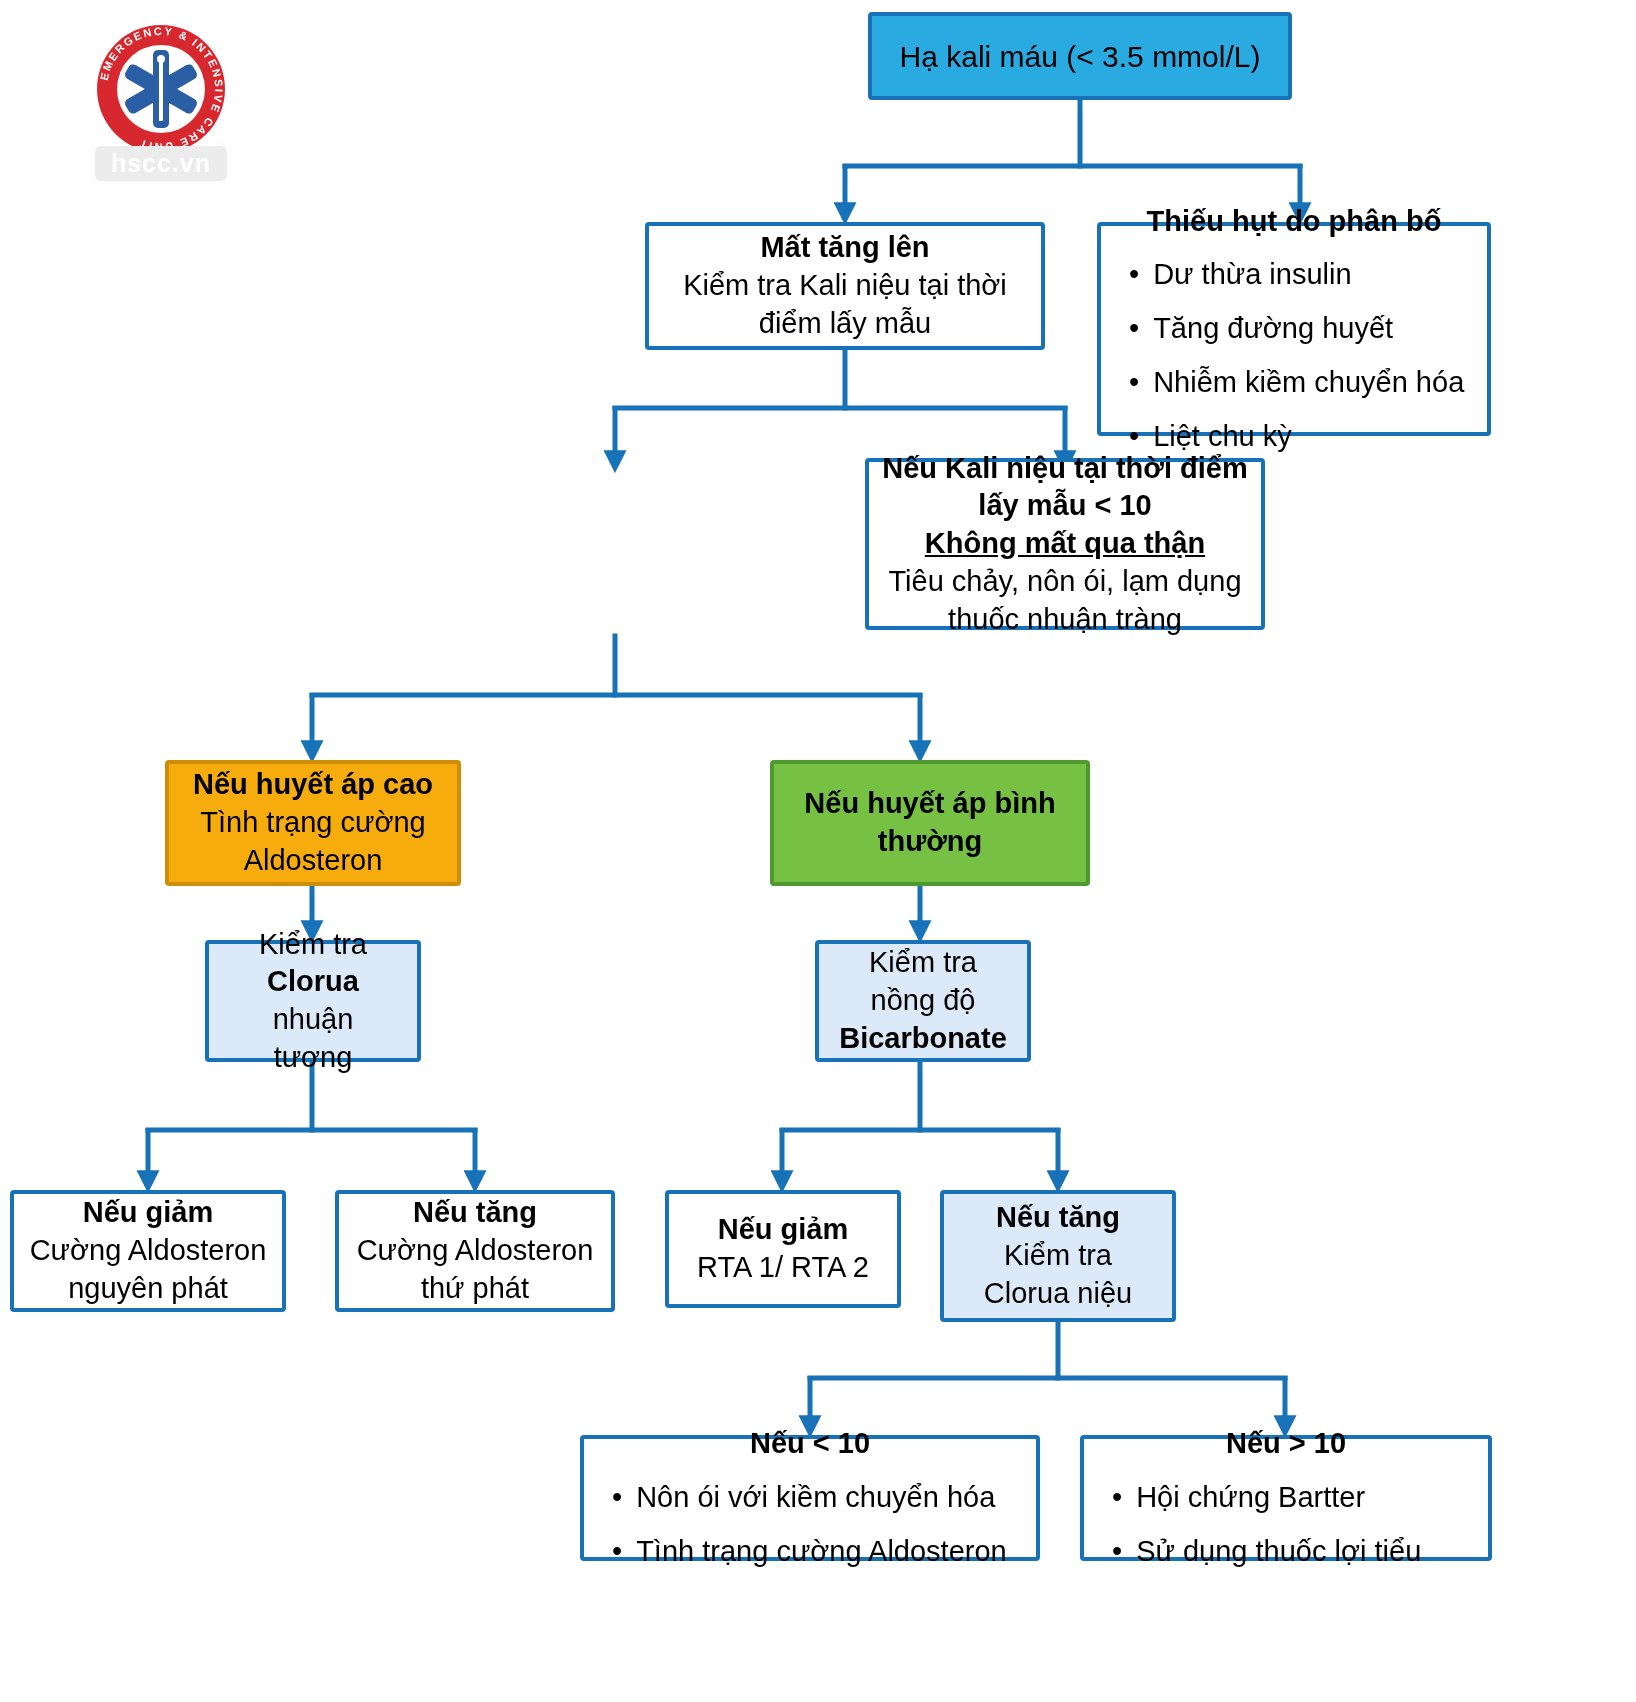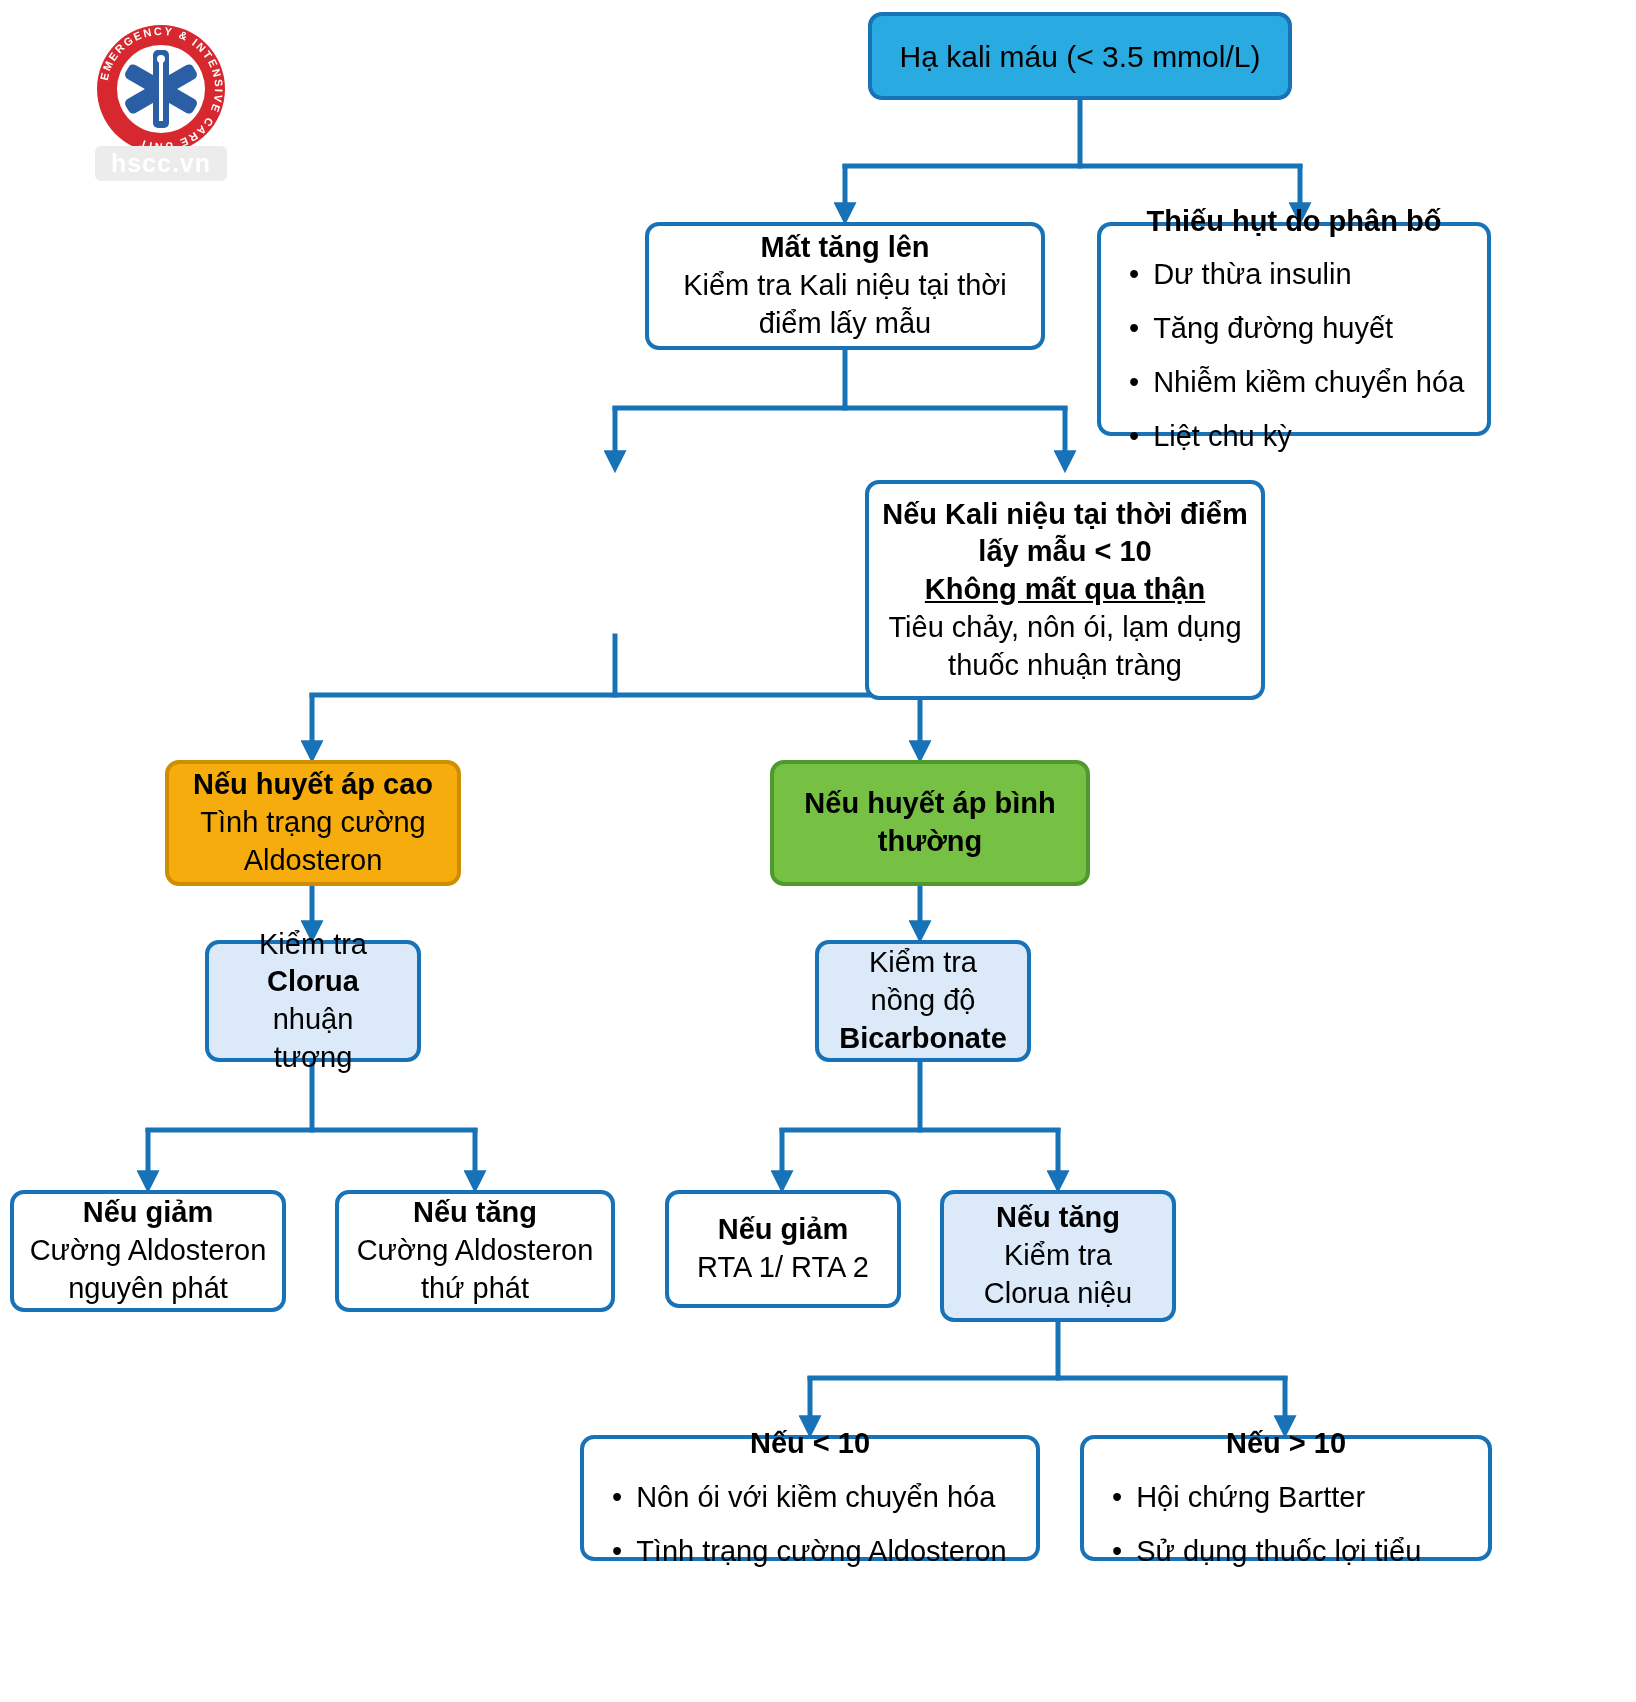--- a/index.html
+++ b/index.html
@@ -18,21 +18,21 @@
   .connectors {
     position: absolute;
     left: 0; top: 0;
     z-index: 0;
   }
   .box {
     position: absolute;
     z-index: 1;
     background: #ffffff;
     border: 4px solid #1772B8;
-    border-radius: 14px;
+    border-radius: 4px;
     display: flex;
     flex-direction: column;
     align-items: center;
     justify-content: center;
     text-align: center;
     font-size: 29px;
     line-height: 1.3;
     padding: 6px 14px;
   }
   .box .title { font-weight: bold; }
@@ -159,21 +159,21 @@
       <li>
           <span>Nhiễm kiềm chuyển hóa</span>
         </li>
       <li>
           <span>Liệt chu kỳ</span>
         </li>
     </ul>
   </div>
 
 
-  <div class="box" style="left:865px;top:480px;width:400px;height:220px;padding:6px 12px">
+  <div class="box" style="left:865px;top:458px;width:400px;height:172px;padding:6px 12px">
     <div class="title">Nếu Kali niệu tại thời điểm lấy mẫu &lt; 10</div>
     <div class="u">Không mất qua thận</div>
     <div>Tiêu chảy, nôn ói, lạm dụng thuốc nhuận tràng</div>
   </div>
 
   <div class="box fill-orange" style="left:165px;top:760px;width:296px;height:126px">
     <div class="title">Nếu huyết áp cao</div>
     <div>Tình trạng cường Aldosteron</div>
   </div>
 

